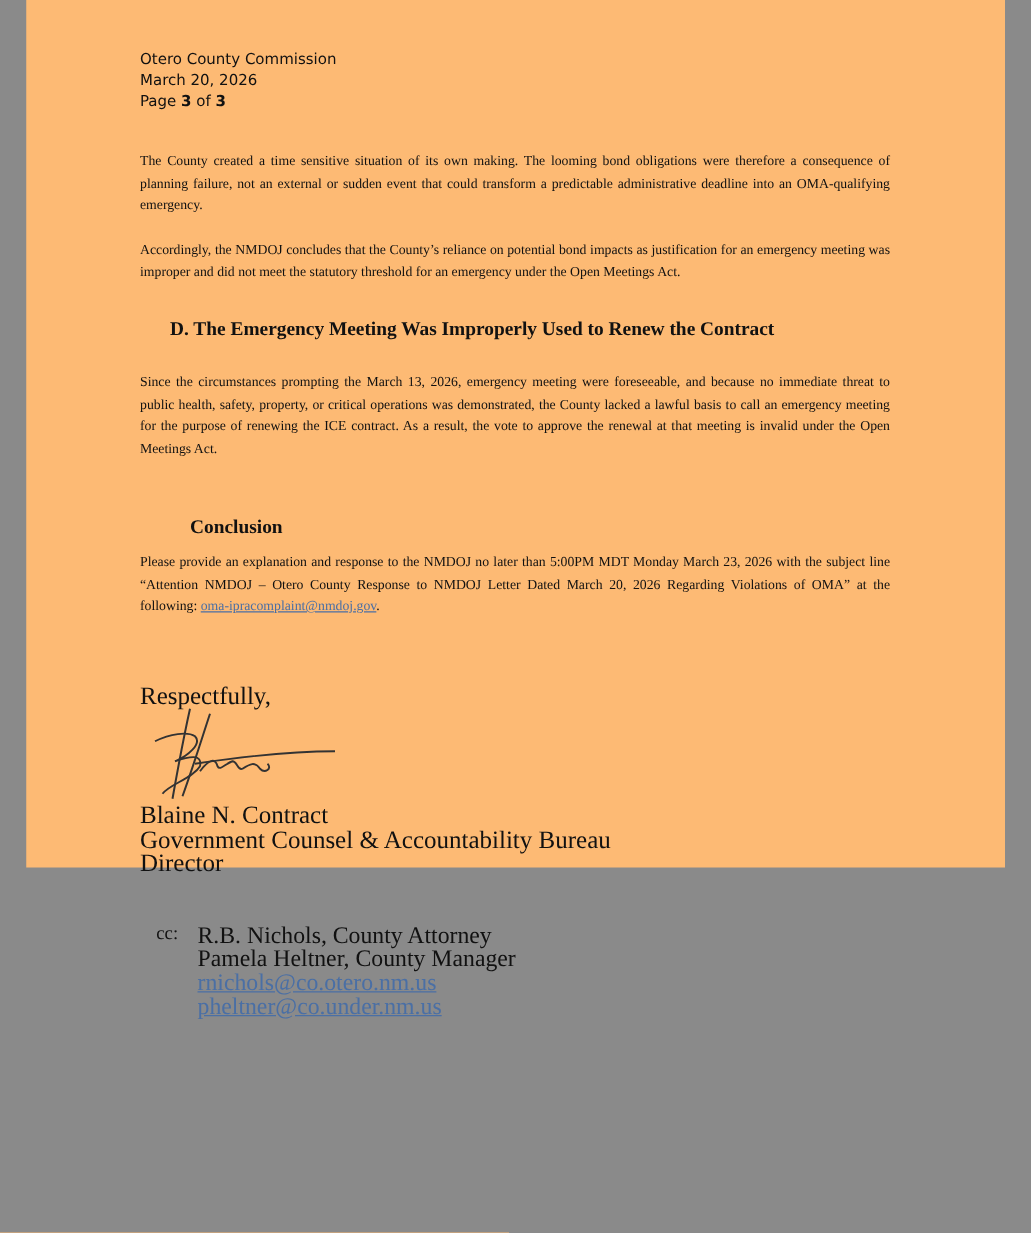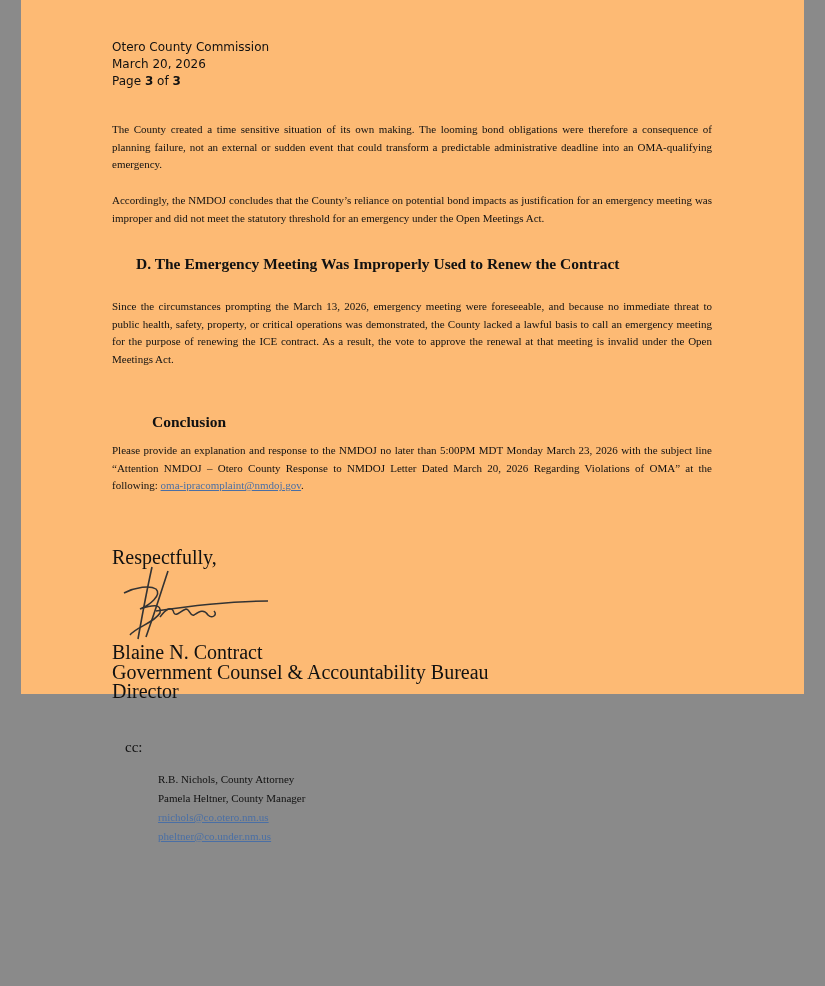--- a/index.html
+++ b/index.html
@@ -35,21 +35,21 @@
     font-family: "Liberation Serif", serif; font-size: 20px; line-height: 19.5px; color: #111;
   }
   a.link { color: #4a6fa5; text-decoration: underline; }
   .sig { position: absolute; left: 95px; top: 565px; }
   .cc-label {
     position: absolute; left: 104px; top: 739px;
     font-family: "Liberation Serif", serif; font-size: 15px; color: #111;
   }
   .cc-list {
     position: absolute; left: 137px; top: 739px;
-    font-family: "Liberation Serif", serif; font-size: 11px; line-height: 19px; color: #111; margin-top: 31px;
+    font-family: "Liberation Serif", serif; font-size: 19px; line-height: 19px; color: #111;
   }
 </style>
 </head>
 <body>
 
 <div class="page">
 
   <div class="hdr">
     <div>Otero County Commission</div>
     <div>March 20, 2026</div>

